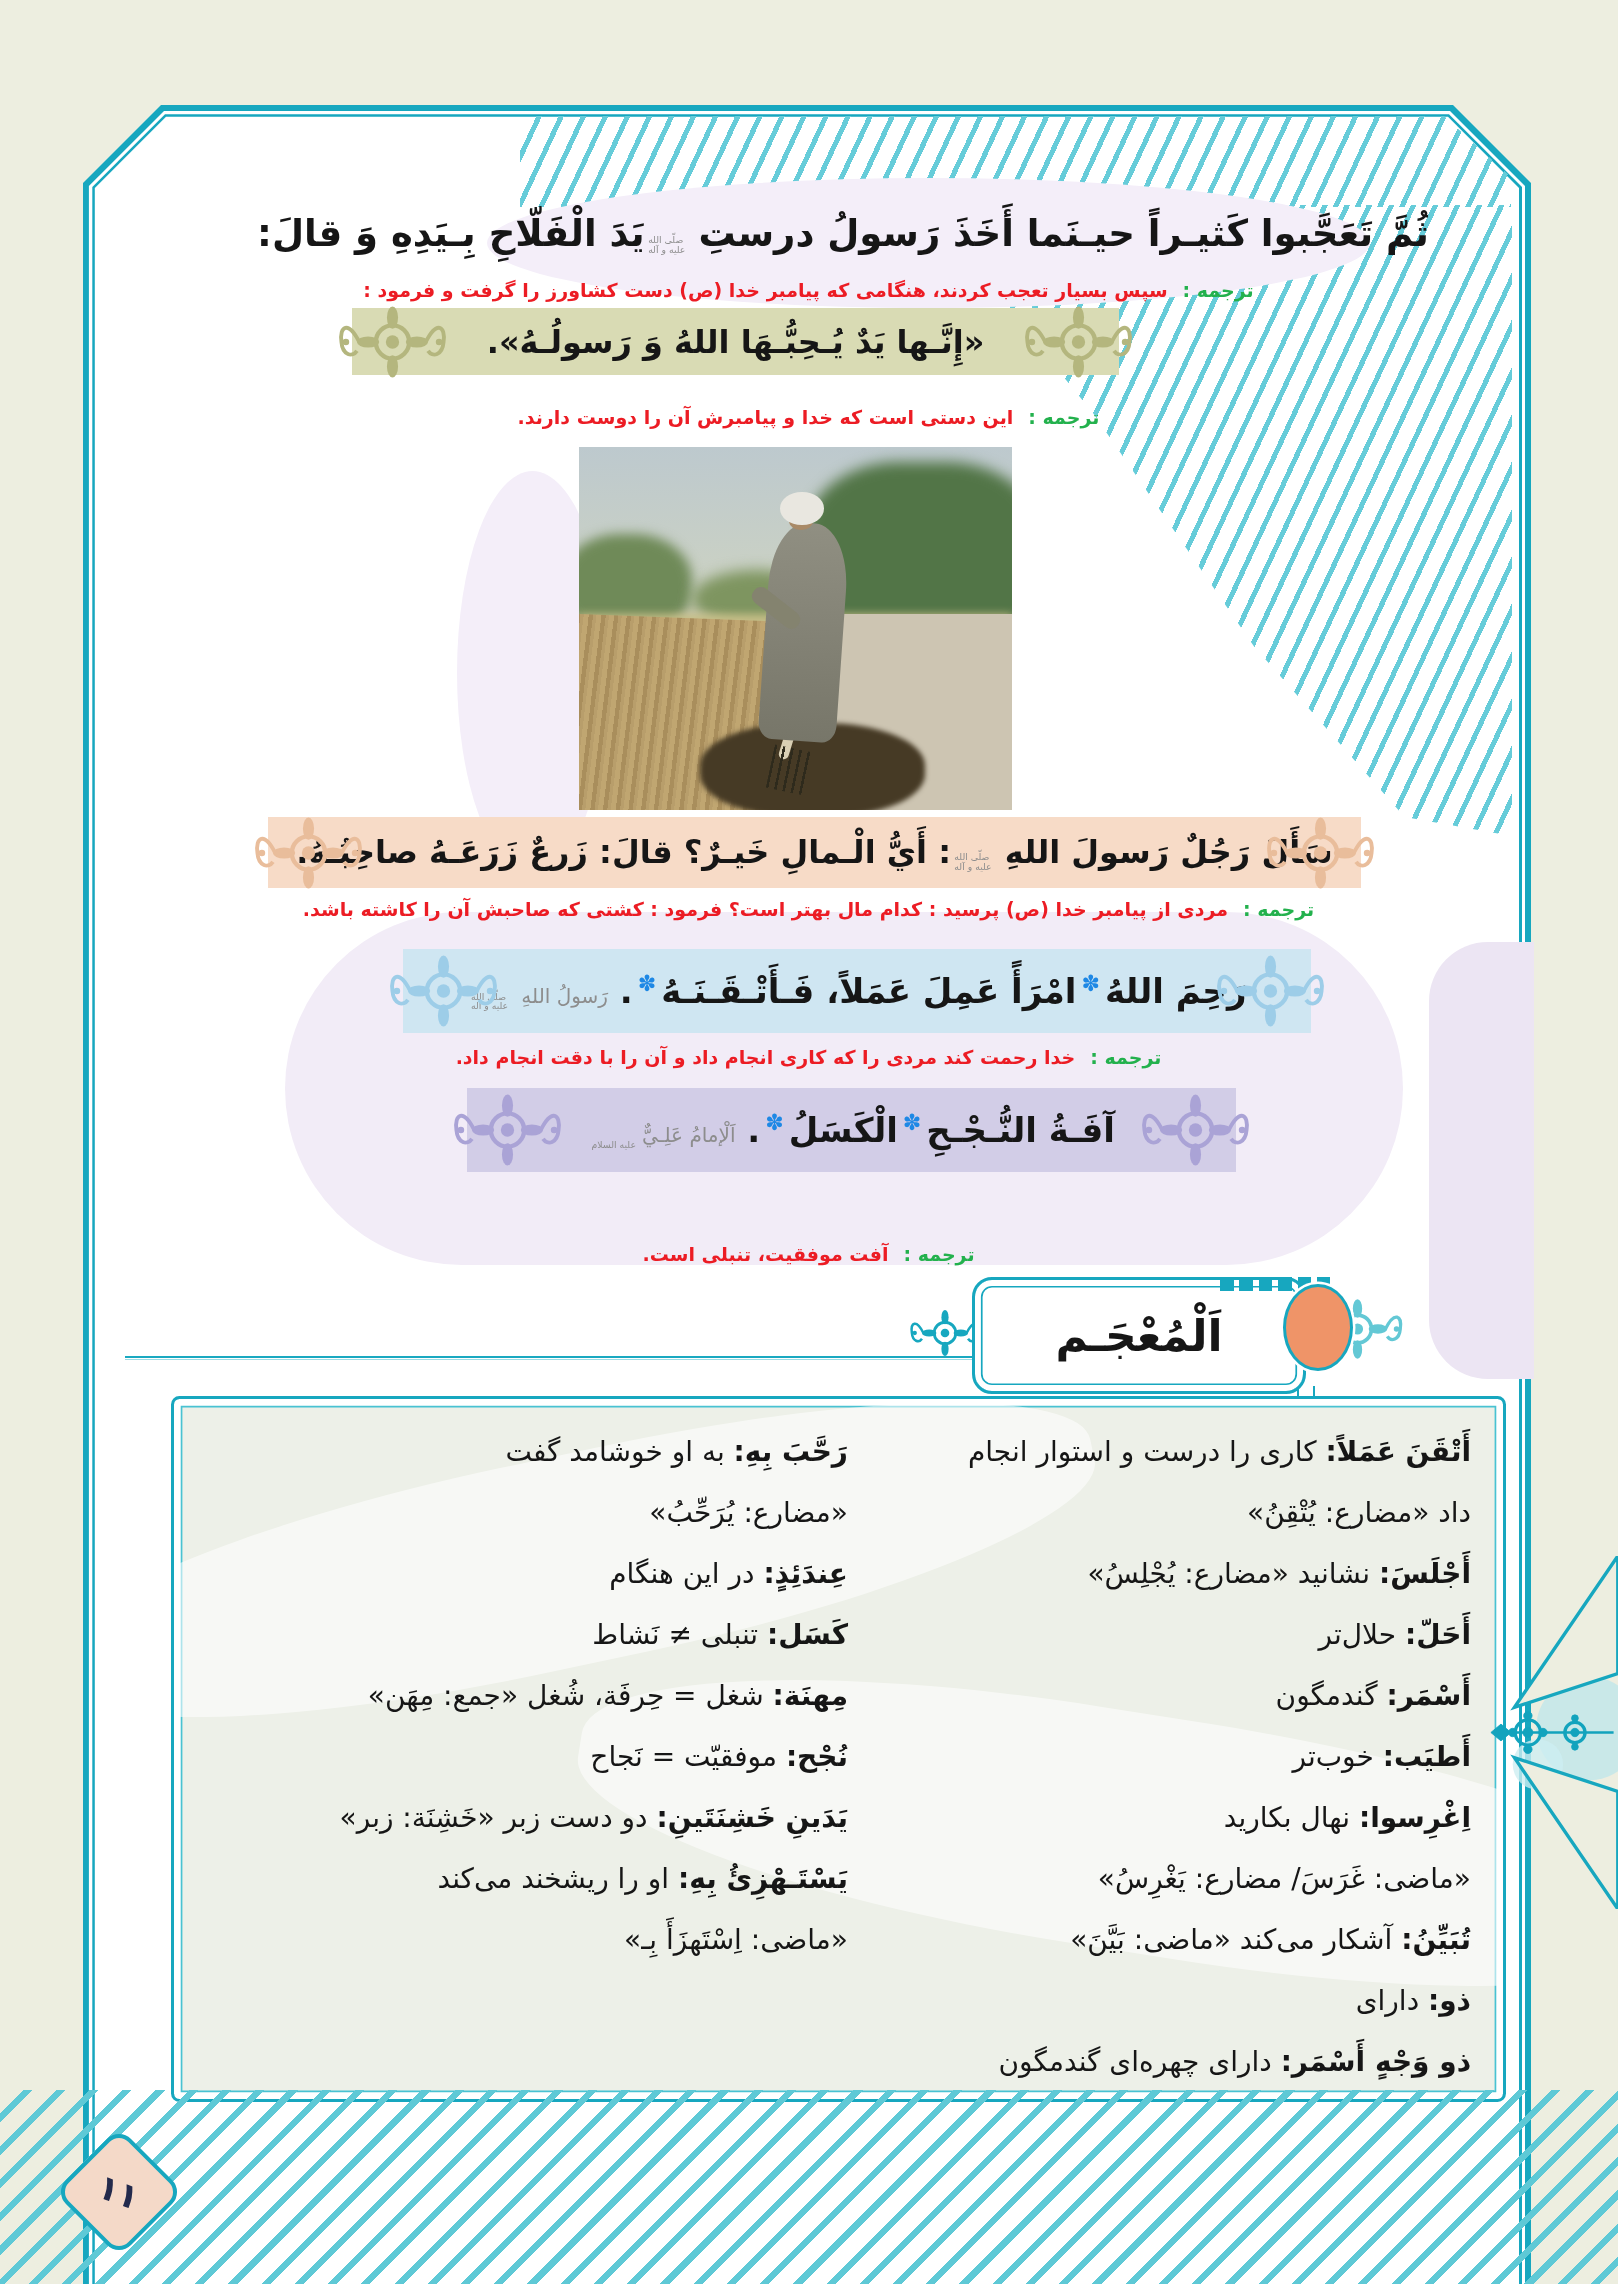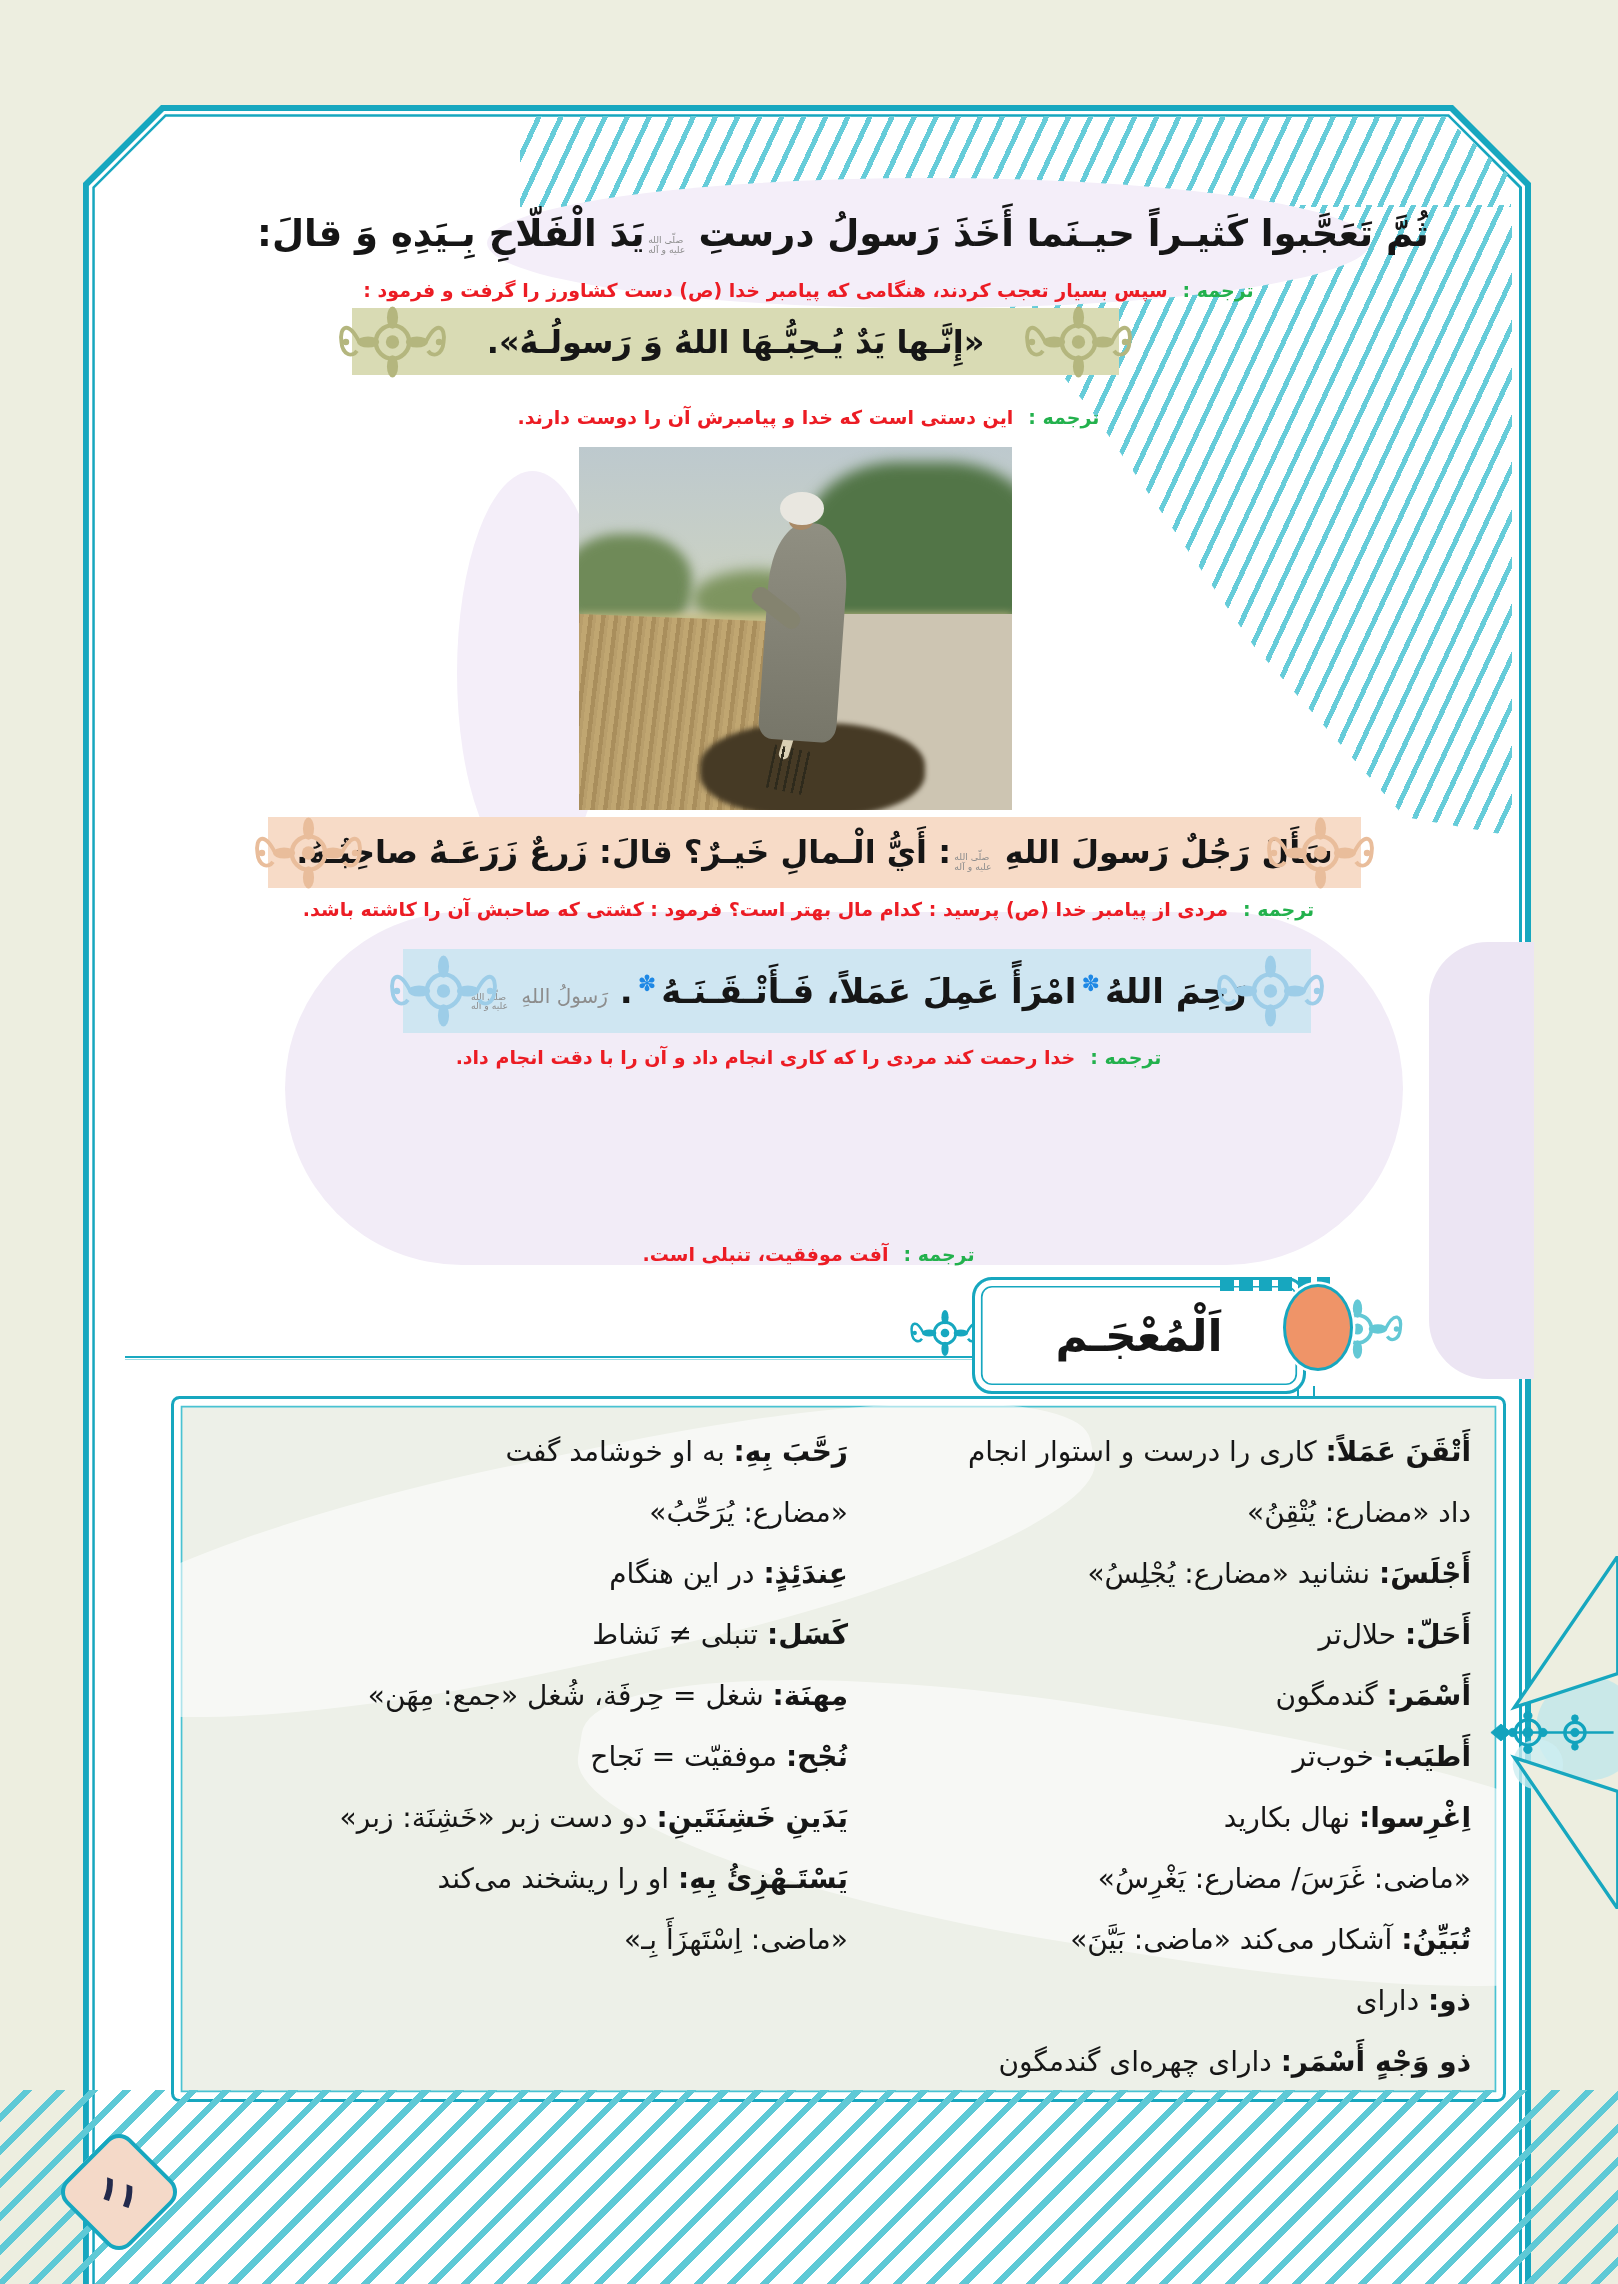--- a/index.html
+++ b/index.html
@@ -206,20 +206,31 @@
     <svg class="orn right" viewBox="0 0 100 80">
         <use href="#orn-g"></use>
       </svg>
   </div>
 
   <div class="trans" style="top:1046px;">
     <span class="tlabel">ترجمه :</span>
     <span class="tbody">خدا رحمت کند مردی را که کاری انجام داد و آن را با دقت انجام داد.</span>
   </div>
 
+  <div class="strip s4" style="left:468px;top:1088px;width:769px;height:84px;">
+    <svg class="orn left" viewBox="0 0 100 80">
+        <use href="#orn-g"></use>
+      </svg>
+    <div class="txt" style="font-size:34px;">
+      <span>آفَـةُ النُّـجْـحِ</span><span class="ast">✽</span><span>الْكَسَلُ</span><span class="ast">✽</span><span>.</span><span class="attr">اَلْإمامُ عَلِـيٌّ</span><span class="saw">علیه السلام</span>
+    </div>
+    <svg class="orn right" viewBox="0 0 100 80">
+        <use href="#orn-g"></use>
+      </svg>
+  </div>
 
   <div class="trans" style="top:1234px;margin-top:9px;">
     <span class="tlabel">ترجمه :</span>
     <span class="tbody">آفت موفقیت، تنبلی است.</span>
   </div>
 
   <svg class="mflourish" style="left:910px;top:1295px;width:72px;height:76px;" viewBox="0 0 100 80">
       <use href="#orn-g"></use>
     </svg>
   <div class="mtitle-box">

